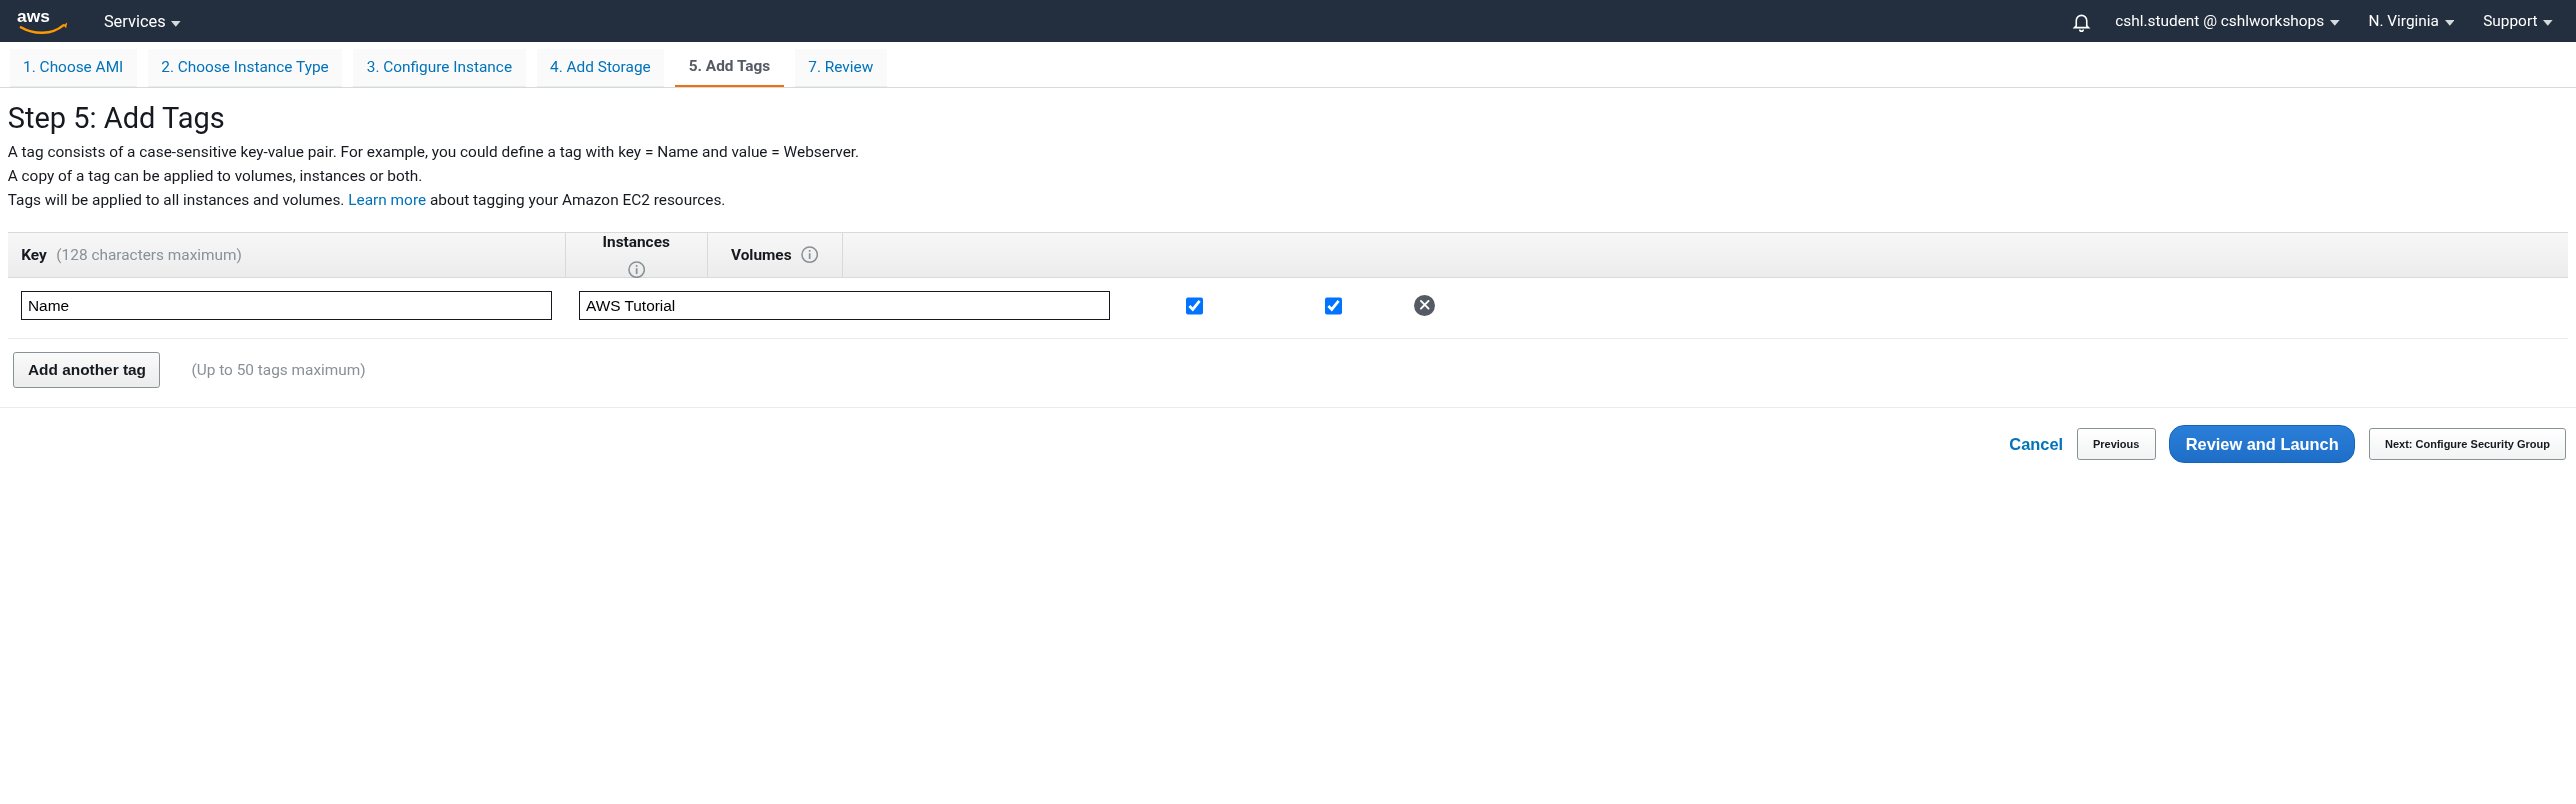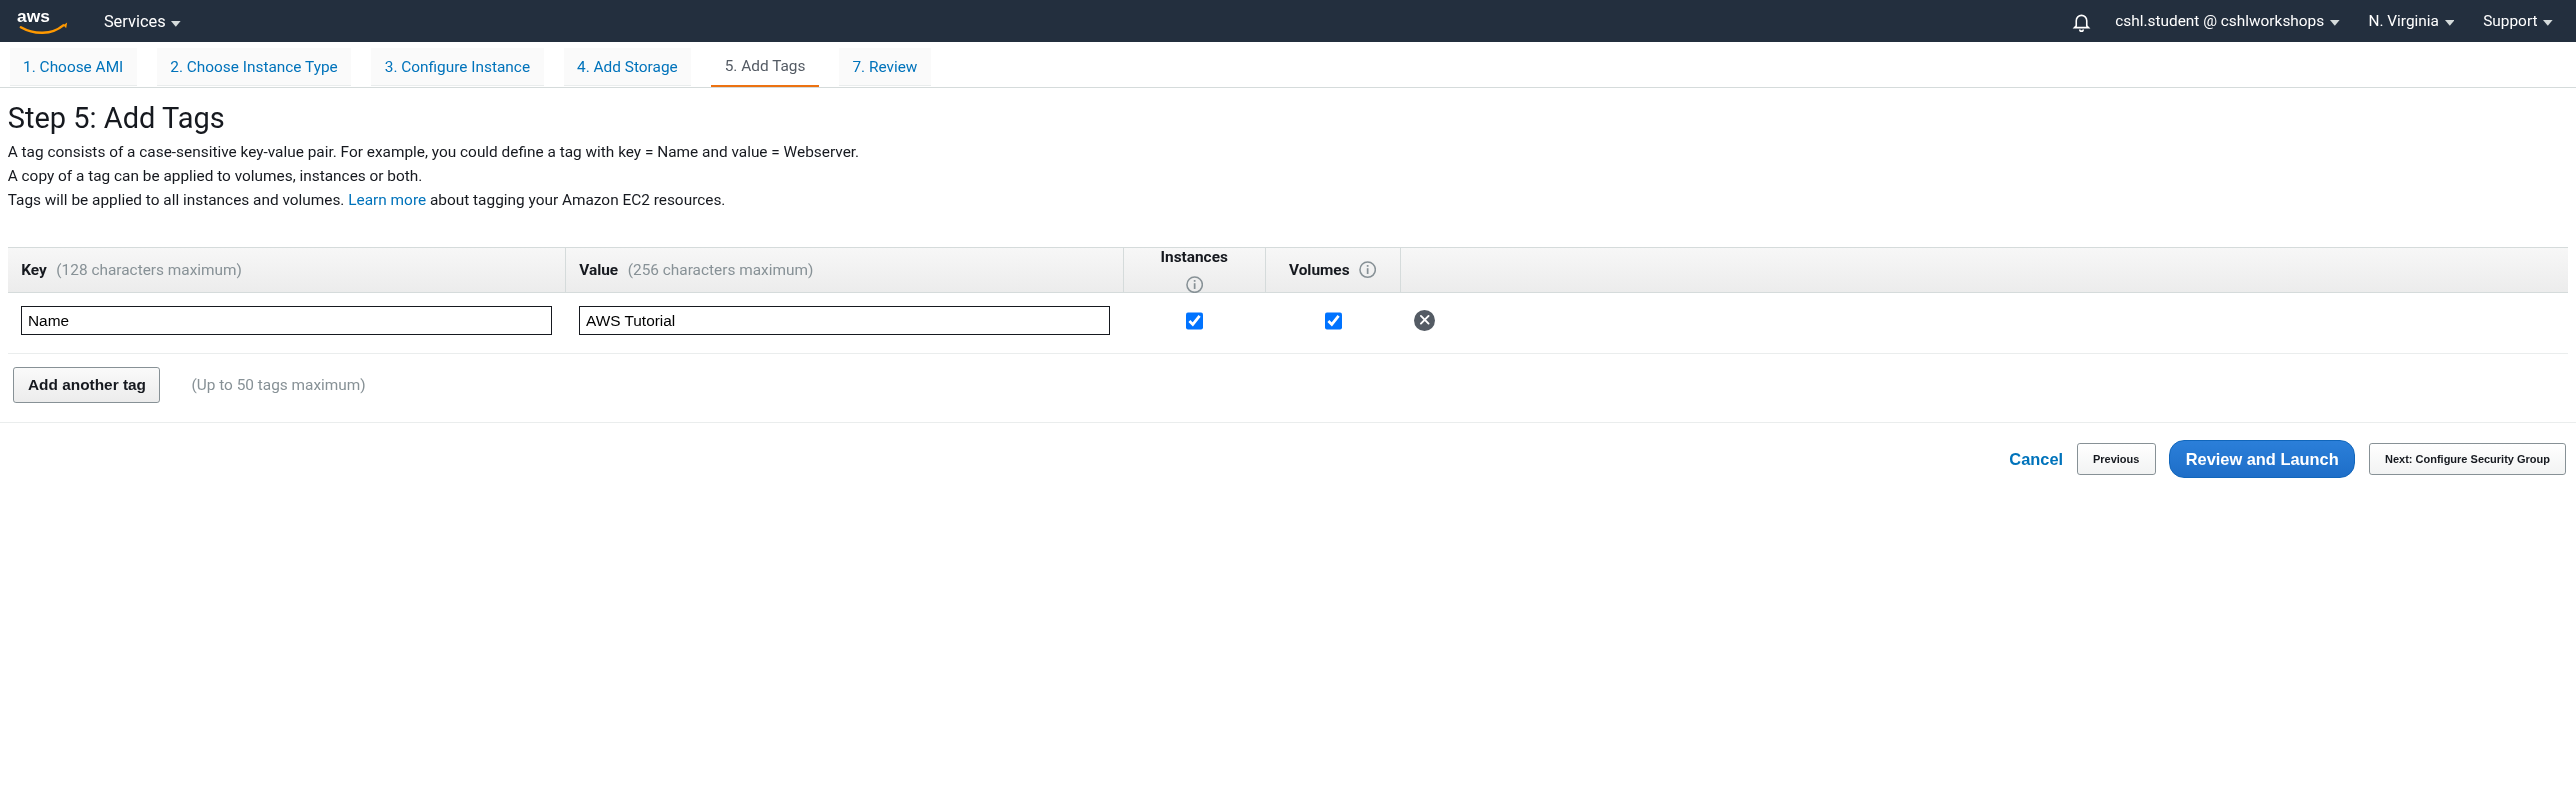--- a/index.html
+++ b/index.html
@@ -15,45 +15,45 @@
     .services-btn { display: flex; align-items: center; gap: 5.8px; color:#fff; font-size: 16.4px; cursor: pointer; padding: 0 9.6px;}
     .topnav-spacer { flex: 1; }
     .topnav-right { display: flex; align-items: center; gap: 17.3px; }
     .bell { display:flex; align-items:center; }
     .account-btn, .region-btn, .support-btn { display:flex; align-items:center; gap:5.8px; color:#fff; font-size:15.4px; cursor:pointer; padding:0 5.8px; }
     .caret { display:inline-block; }
 
     
     .wizard-wrap { border-bottom: 1px solid #d5dbdb; }
     .wizard {
-      display: flex; align-items: center;
+      display: flex; align-items: flex-end;
       padding: 5.8px 9.6px 0 9.6px;
-      gap: 20px;
+      gap: 11px;
     }
     .wizard-step {
       color: #0073bb; font-size: 15.4px;
       padding: 9.6px 13.5px 9.6px 13.5px;
       cursor: pointer;
       border-bottom: 1px solid #eaeded;
       background: #fafafa;
     }
     .wizard-step.active {
-      color: #545b64; font-weight: 400;
+      color: #545b64; font-weight: 700;
       border-bottom: 2.9px solid #ec7211;
       background: #fff;
     }
 
     
     .main { padding: 13.5px 7.7px 0 7.7px; }
     .page-title { font-size: 29px; font-weight: 400; color:#16191f; margin-bottom: 5.8px; }
     .desc { font-size: 15.4px; color:#16191f; line-height: 1.55; }
     .desc a.learn { color:#0073bb; text-decoration:none; }
 
     
-    .tagtable { margin-top: 34px; }
+    .tagtable { margin-top: 19px; }
     .tag-header {
       display:flex; align-items:center;
       background: linear-gradient(#f7f7f7, #ececec);
       border: 1px solid #d5dbdb;
       border-left:none; border-right:none;
       height: 46px;
     }
     .col { padding: 0 13.5px; display:flex; align-items:center; gap:9.6px; }
     .col-key   { width: 558px; border-right: 1px solid #d5dbdb; height:100%; }
     .col-value { width: 558px; border-right: 1px solid #d5dbdb; height:100%; }
@@ -187,24 +187,20 @@
     <a href="#" class="learn">Learn more</a>
     <span> about tagging your Amazon EC2 resources.</span>
   </p>
 
   <div class="tagtable">
     <div class="tag-header">
       <div class="col col-key">
         <span class="hdr-strong">Key</span>
         <span class="hdr-hint">(128 characters maximum)</span>
       </div>
-      <div class="col col-value">
-        <span class="hdr-strong">Value</span>
-        <span class="hdr-hint">(256 characters maximum)</span>
-      </div>
       <div class="col col-inst">
         <span class="hdr-strong">Instances</span>
         <span class="info-icon">
           <svg width="17.3" height="17.3" viewBox="0 0 18 18">
               <circle cx="9" cy="9" r="8" fill="none" stroke="#879196" stroke-width="1.6"></circle>
               <rect x="8.1" y="7.5" width="1.8" height="6" fill="#879196"></rect>
               <rect x="8.1" y="4.2" width="1.8" height="1.8" fill="#879196"></rect>
             </svg>
         </span>
       </div>

